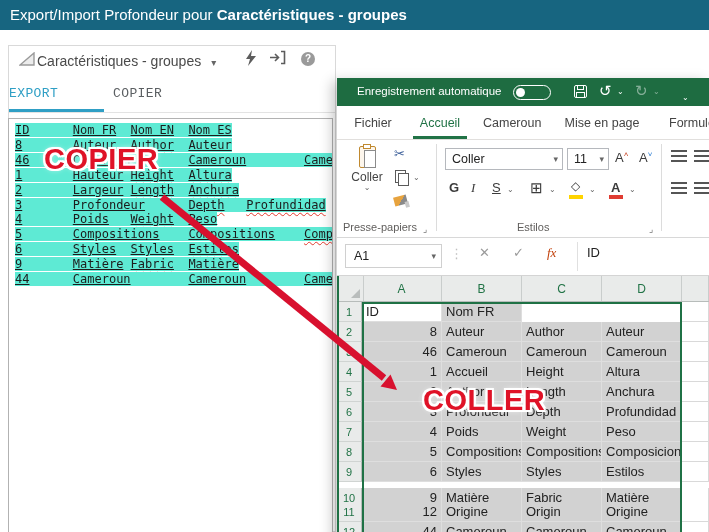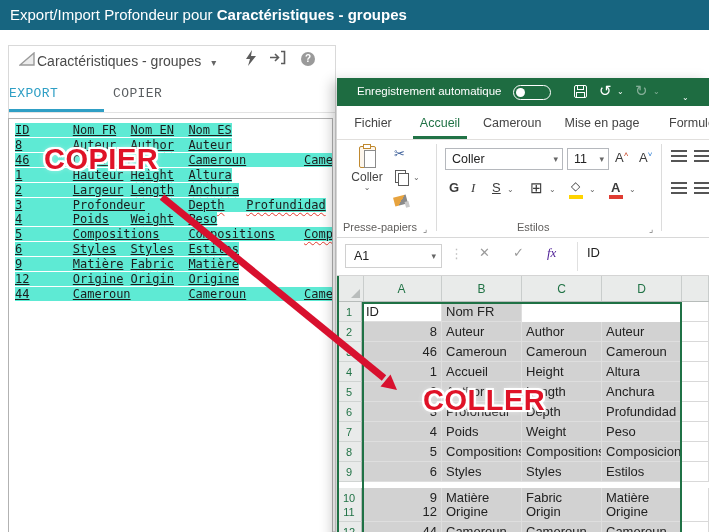--- a/index.html
+++ b/index.html
@@ -82,21 +82,21 @@
   .colorbar{position:absolute;width:14px;height:4px;}
   .align-ico{position:absolute;width:16px;height:12px;cursor:pointer;
              background:repeating-linear-gradient(#555 0 2px,transparent 2px 5px);}
 
   .xl-fbar{position:absolute;left:0;top:160px;right:0;height:38px;background:#fff;border-bottom:1px solid #d4d4d4;box-sizing:border-box;}
   .namebox{position:absolute;left:8px;top:6px;width:97px;height:24px;border:1px solid #d0d0d0;box-sizing:border-box;
            font-size:12.5px;color:#222;line-height:22px;padding-left:8px;cursor:pointer;}
   .namebox .chev{position:absolute;right:5px;color:#666;font-size:9px;}
   .fb-dots{position:absolute;left:113px;top:8px;color:#c0c0c0;font-size:13px;}
   .fb-btn{position:absolute;top:7px;font-size:13px;color:#9a9a9a;cursor:pointer;}
-  .fb-fx{font-style:italic;font-family:"Liberation Serif",serif;color:#4c1d95;}
+  .fb-fx{font-style:italic;font-family:"Liberation Serif",serif;color:#c2410c;}
   .fb-sep{position:absolute;left:240px;top:4px;bottom:4px;width:1px;background:#e0e0e0;}
   .fb-val{position:absolute;left:250px;top:7px;font-size:13px;color:#222;}
 
   .xl-sheet{position:absolute;left:0;top:198px;right:0;bottom:0;background:#fff;overflow:hidden;}
   .sheet-edge{position:absolute;left:0;top:0;bottom:0;width:2px;background:#1f7145;}
   .hdr-row{position:absolute;left:0;top:0;height:26px;right:0;background:#e9ebea;border-bottom:1px solid #b7bcba;box-sizing:border-box;}
   .corner{position:absolute;left:0;top:0;width:25px;height:25px;border-right:1px solid #c9cdcc;box-sizing:border-box;cursor:pointer;}
   .corner:after{content:"";position:absolute;right:3px;bottom:3px;border-left:9px solid transparent;border-bottom:9px solid #b9bdbc;}
   .col-hdr{position:absolute;top:0;height:25px;line-height:26px;text-align:center;color:#217346;font-size:12px;
            border-right:1px solid #c9cdcc;box-sizing:border-box;cursor:pointer;}
@@ -157,21 +157,20 @@
         <div class="xline"><span class="hl">ID	Nom FR	Nom EN	Nom ES</span></div>
         <div class="xline"><span class="hl">8	Auteur	<span class="sp">Author</span>	Auteur</span></div>
         <div class="xline"><span class="hl">46	Cameroun	Cameroun	Cameroun</span></div>
         <div class="xline"><span class="hl">1	Hauteur	<span class="sp">Height</span>	<span class="sp">Altura</span></span></div>
         <div class="xline"><span class="hl">2	Largeur	<span class="sp">Length</span>	<span class="sp">Anchura</span></span></div>
         <div class="xline"><span class="hl">3	Profondeur	<span class="sp">Depth</span>	<span class="sp">Profundidad</span></span></div>
         <div class="xline"><span class="hl">4	Poids	<span class="sp">Weight</span>	Peso</span></div>
         <div class="xline"><span class="hl">5	Compositions	Compositions	<span class="sp">Composiciones</span></span></div>
         <div class="xline"><span class="hl">6	Styles	Styles	<span class="sp">Estilos</span></span></div>
         <div class="xline"><span class="hl">9	Matière	<span class="sp">Fabric</span>	Matière</span></div>
-        <div class="xline"><span class="hl">12	Origine	Origin	Origine</span></div>
         <div class="xline"><span class="hl">44	Cameroun	Cameroun	Cameroun</span></div>
       </div>
   </div>
 
   <div class="excel">
 
     <div class="xl-title">
       <span class="autosave">Enregistrement automatique</span>
       <span class="pill">
           <span class="dot"></span>

